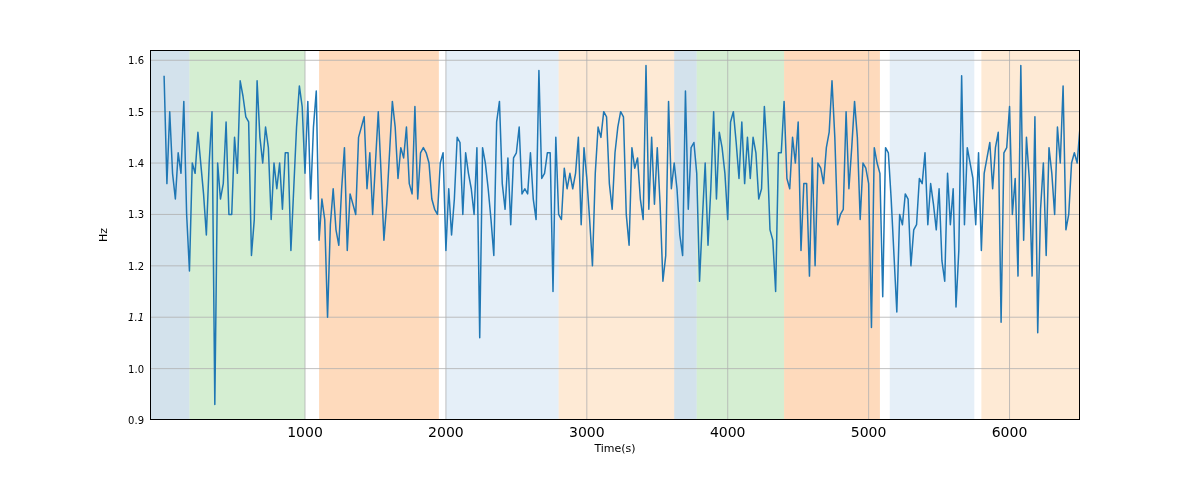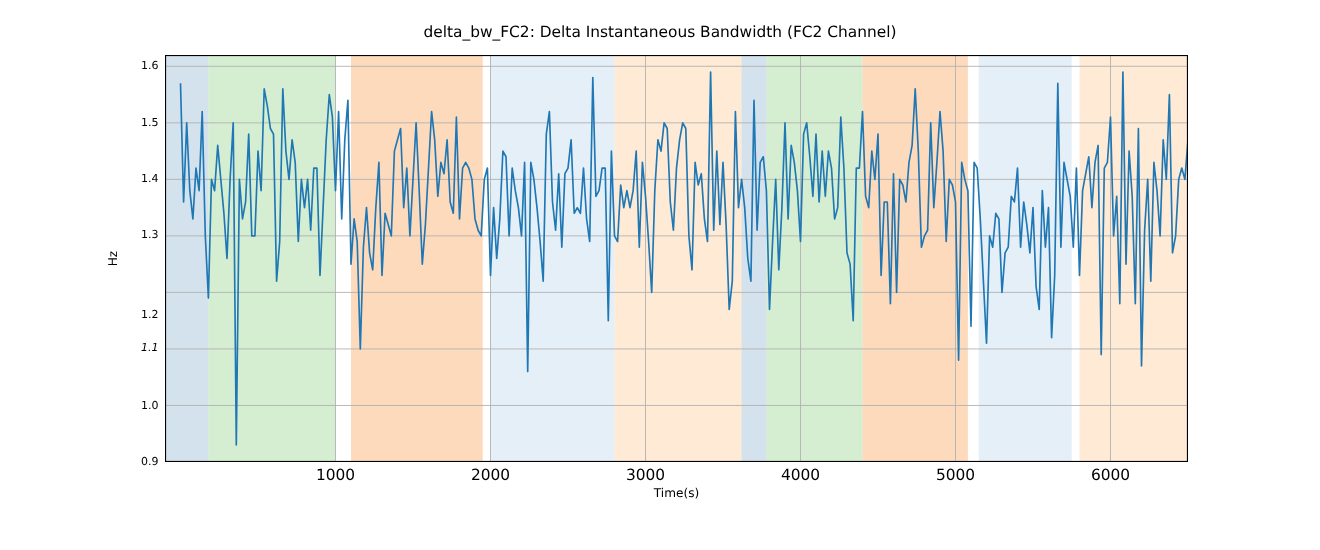--- a/index.html
+++ b/index.html
@@ -65,21 +65,20 @@
     top: 50%;
     transform: translateY(-50%) rotate(-90deg);
     font-size: 11px;
   }
   svg { position: absolute; left: 0; top: 0; }
 </style>
 </head>
 <body>
 
 <div class="figure">
-  <div class="title">delta_bw_FC2: Delta Instantaneous Bandwidth (FC2 Channel)</div>
 
   <div class="axes">
 
     <svg id="bg-svg" width="930" height="370" viewBox="0 0 930 370" preserveAspectRatio="none">
         <rect x="0" y="0" width="39.45454545454546" height="370" fill="#9ebfd5" fill-opacity="0.45"></rect>
         <rect x="39.45454545454546" y="0" width="115.54545454545453" height="370" fill="#a1d99b" fill-opacity="0.45"></rect>
         <rect x="169.0909090909091" y="0" width="119.77272727272728" height="370" fill="#fdae6b" fill-opacity="0.45"></rect>
         <rect x="295.9090909090909" y="0" width="112.72727272727275" height="370" fill="#c6dbef" fill-opacity="0.45"></rect>
         <rect x="408.6363636363636" y="0" width="115.5454545454545" height="370" fill="#fdd0a2" fill-opacity="0.45"></rect>
         <rect x="524.1818181818181" y="0" width="22.545454545454618" height="370" fill="#9ebfd5" fill-opacity="0.45"></rect>
@@ -120,20 +119,20 @@
         <div class="tick-label-x" style="left: 295.909px;">2000</div>
         <div class="tick-label-x" style="left: 436.818px;">3000</div>
         <div class="tick-label-x" style="left: 577.727px;">4000</div>
         <div class="tick-label-x" style="left: 718.636px;">5000</div>
         <div class="tick-label-x" style="left: 859.545px;">6000</div>
       </div>
     <div id="ytick-labels">
         <div class="tick-label-y" style="top: 370px;">0.9</div>
         <div class="tick-label-y" style="top: 318.611px;">1.0</div>
         <div class="tick-label-y" style="top: 267.222px; font-style: italic;">1.1</div>
-        <div class="tick-label-y" style="top: 215.833px; margin-top: 21px;">1.2</div>
+        <div class="tick-label-y" style="top: 215.833px;">1.2</div>
         <div class="tick-label-y" style="top: 164.444px;">1.3</div>
         <div class="tick-label-y" style="top: 113.056px;">1.4</div>
         <div class="tick-label-y" style="top: 61.6667px;">1.5</div>
         <div class="tick-label-y" style="top: 10.2778px;">1.6</div>
       </div>
   </div>
 </div>
 
 </body></html>

